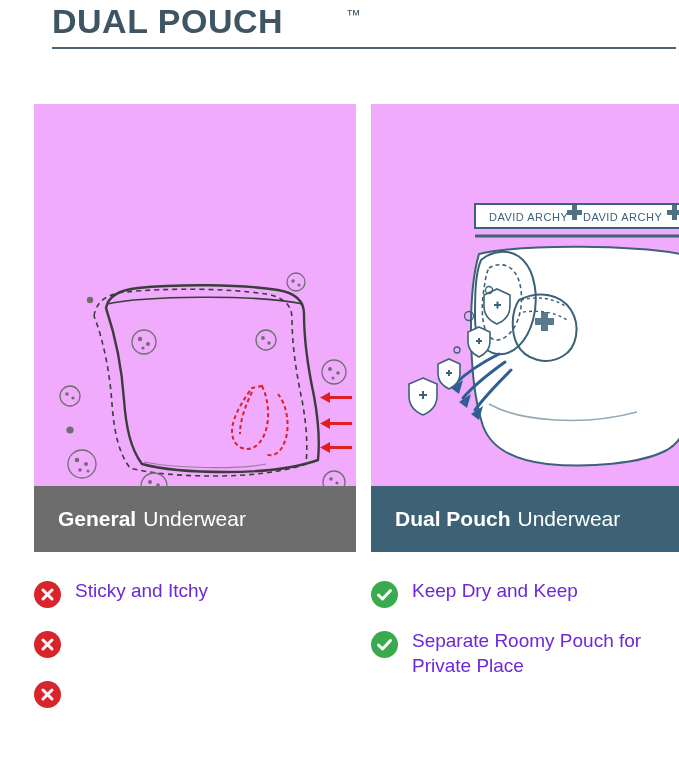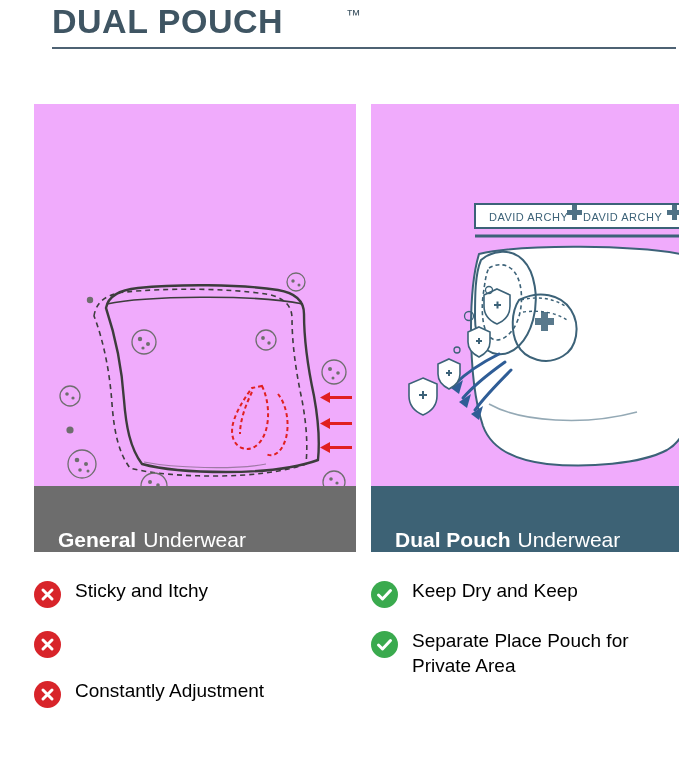--- a/index.html
+++ b/index.html
@@ -77,21 +77,21 @@
     background: #f0abfc;
     overflow: hidden;
   }
   .caption {
     position: absolute;
     left: 0;
     top: 382px;
     width: 322px;
     height: 66px;
     display: flex;
-    align-items: flex-end;
+    align-items: center;
     padding-left: 24px;
     box-sizing: border-box;
     font-size: 21px;
     color: #ffffff;
   }
   .caption.general { background: #6d6d6d; }
   .caption.dual { background: #3d6275; }
   .caption b {
     font-weight: bold;
     margin-right: 7px;
@@ -123,21 +123,21 @@
     margin-right: 14px;
     margin-top: 3px;
     position: relative;
   }
   .badge.no { background: #d8242a; }
   .badge.yes { background: #3aaa4e; }
   .badge svg { display: block; }
   .feat-text {
     font-size: 19px;
     line-height: 25px;
-    color: #000000;
+    color: #6d28d9;
     max-width: 268px;
   }
 
   
   .illus svg { display: block; }
 </style>
 </head>
 <body>
 
 <div class="page">
@@ -347,36 +347,35 @@
           <path d="M9 9 L18 18 M18 9 L9 18" stroke="#ffffff" stroke-width="3" stroke-linecap="round"></path>
         </svg>
       </span>
     </div>
     <div class="feat">
       <span class="badge no">
         <svg width="27" height="27" viewBox="0 0 27 27">
           <path d="M9 9 L18 18 M18 9 L9 18" stroke="#ffffff" stroke-width="3" stroke-linecap="round"></path>
         </svg>
       </span>
-      <span class="feat-text">Constantly Adjustment</span>
     </div>
   </div>
 
   <div class="features right">
     <div class="feat">
       <span class="badge yes">
         <svg width="27" height="27" viewBox="0 0 27 27">
           <path d="M7.5 14 L11.5 18 L19.5 9.5" stroke="#ffffff" stroke-width="3" fill="none" stroke-linecap="round" stroke-linejoin="round"></path>
         </svg>
       </span>
       <span class="feat-text">Keep Dry and Keep</span>
     </div>
     <div class="feat">
       <span class="badge yes">
         <svg width="27" height="27" viewBox="0 0 27 27">
           <path d="M7.5 14 L11.5 18 L19.5 9.5" stroke="#ffffff" stroke-width="3" fill="none" stroke-linecap="round" stroke-linejoin="round"></path>
         </svg>
       </span>
-      <span class="feat-text">Separate Place Pouch for Private Area</span>
+      <span class="feat-text">Separate Roomy Pouch for Private Place</span>
     </div>
   </div>
 
 </div>
 
 </body></html>

